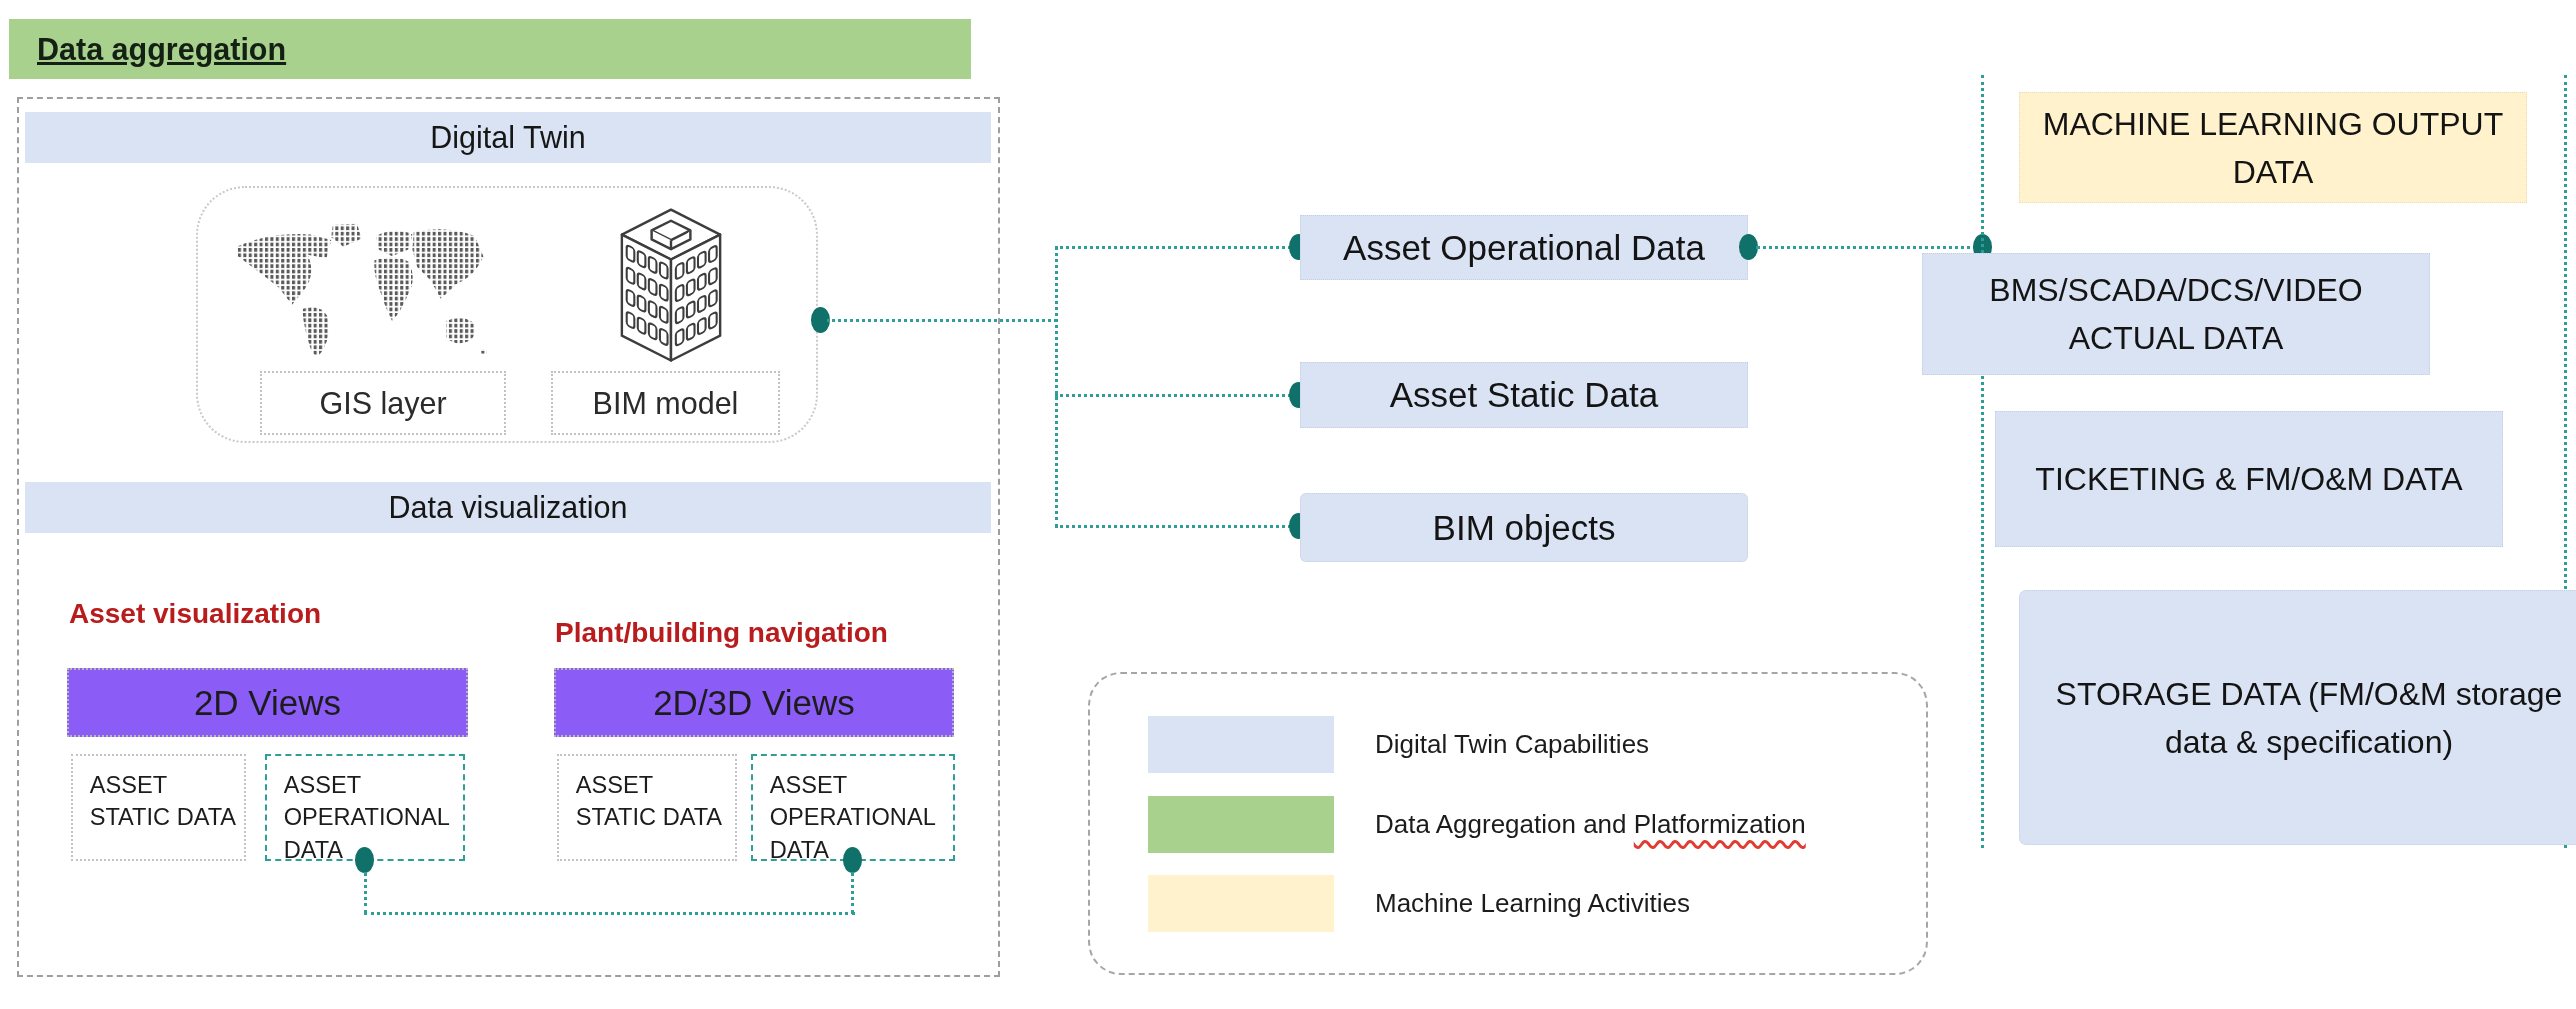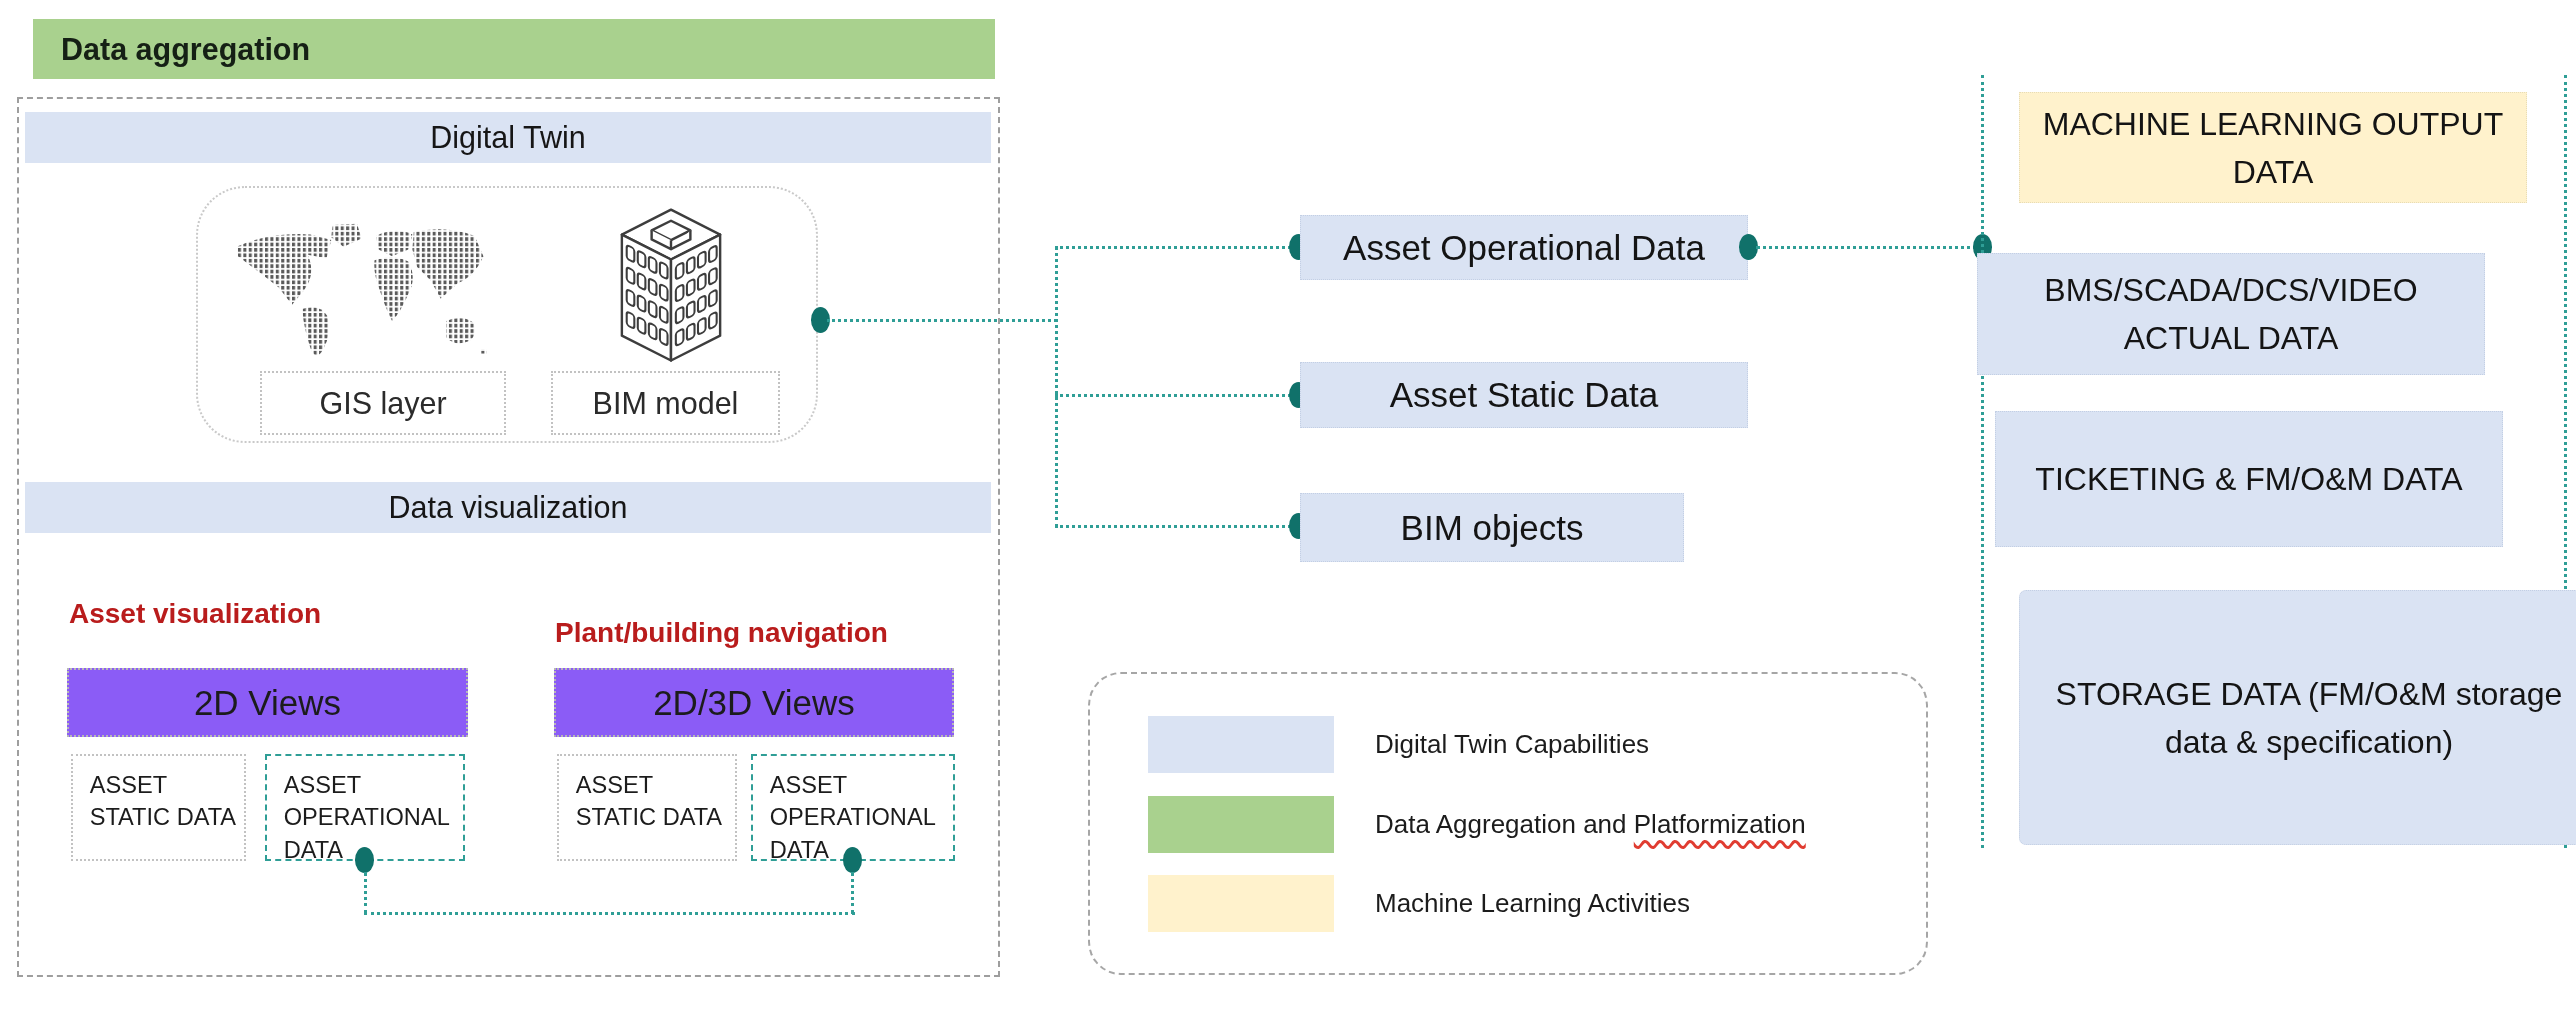--- a/index.html
+++ b/index.html
@@ -47,21 +47,21 @@
   .legend-label{font-size:26px;color:#1c1c1c;display:flex;align-items:center;}
   .misspelled{text-decoration:underline wavy #e03c31;text-decoration-thickness:2.8px;text-underline-offset:7px;}
 
   svg{display:block;}
 </style>
 </head>
 <body>
 
 <div id="canvas">
 
-  <div class="abs green-bar" style="left:33px;top:19.4px;width:962px;height:60px;">
+  <div class="abs green-bar" style="left:9px;top:19.4px;width:962px;height:60px;text-decoration:underline;">
     <span>Data aggregation</span>
   </div>
 
   <div class="abs outer-dashed" style="left:16.7px;top:97px;width:983px;height:880px;"></div>
 
   <div class="abs blue-bar" style="left:25px;top:112px;width:966px;height:51px;">
     <span>Digital Twin</span>
   </div>
 
   <div class="abs rounded-dotted" style="left:196px;top:186px;width:622px;height:257px;"></div>
@@ -172,35 +172,35 @@
   <div class="abs dot" style="left:1289px;top:234px;"></div>
   <div class="abs dot" style="left:1289px;top:382px;"></div>
   <div class="abs dot" style="left:1289px;top:513px;"></div>
 
   <div class="abs node-blue" style="left:1300px;top:215px;width:448px;height:65px;">
     <span>Asset Operational Data</span>
   </div>
   <div class="abs node-blue" style="left:1300px;top:362px;width:448px;height:66px;">
     <span>Asset Static Data</span>
   </div>
-  <div class="abs node-blue" style="left:1300px;top:493px;width:384px;height:69px;">
+  <div class="abs node-blue" style="left:1300px;top:493px;width:448px;height:69px;border-radius:6px;">
     <span>BIM objects</span>
   </div>
 
   <div class="abs dot" style="left:1739px;top:234px;"></div>
   <div class="abs h-line" style="left:1756px;top:246px;width:228px;"></div>
   <div class="abs dot" style="left:1973px;top:234px;"></div>
 
   <div class="abs v-line" style="left:1981px;top:75px;height:773px;"></div>
   <div class="abs v-line" style="left:2564px;top:75px;height:773px;"></div>
 
   <div class="abs node-yellow node-right" style="left:2019px;top:92px;width:508px;height:111px;">
     <span>MACHINE LEARNING OUTPUT DATA</span>
   </div>
-  <div class="abs node-blue node-right" style="left:1977px;top:253px;width:508px;height:122px;">
+  <div class="abs node-blue node-right" style="left:1922px;top:253px;width:508px;height:122px;">
     <span>BMS/SCADA/DCS/VIDEO ACTUAL DATA</span>
   </div>
   <div class="abs node-blue node-right" style="left:1995px;top:411px;width:508px;height:136px;">
     <span>TICKETING &amp; FM/O&amp;M DATA</span>
   </div>
   <div class="abs node-blue node-right" style="left:2019px;top:590px;width:580px;height:255px;border-radius:7px;">
     <span>STORAGE DATA (FM/O&amp;M storage data &amp; specification)</span>
   </div>
 
   <div class="abs legend-box" style="left:1088px;top:672px;width:840px;height:303px;">

